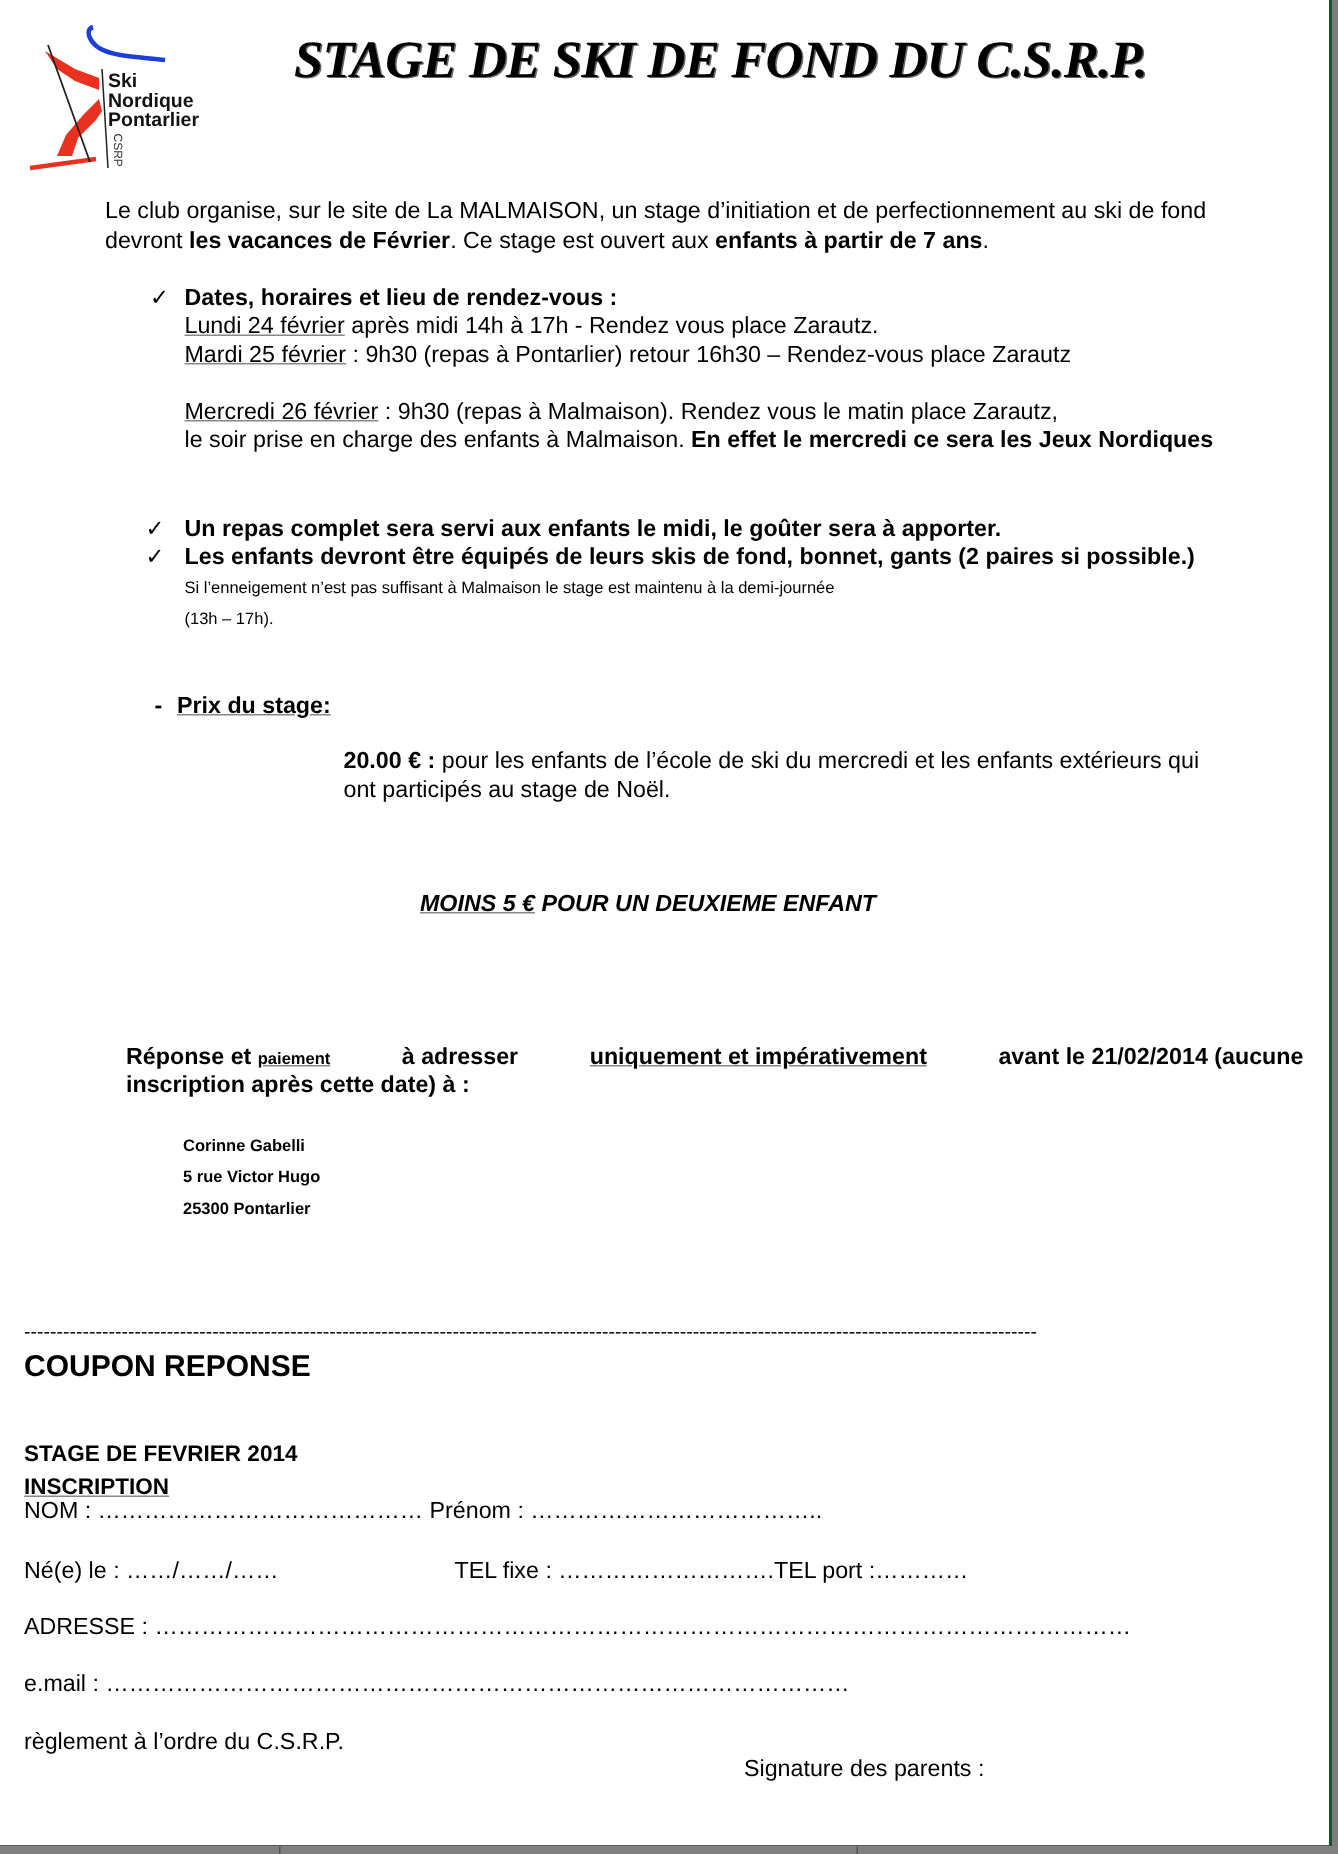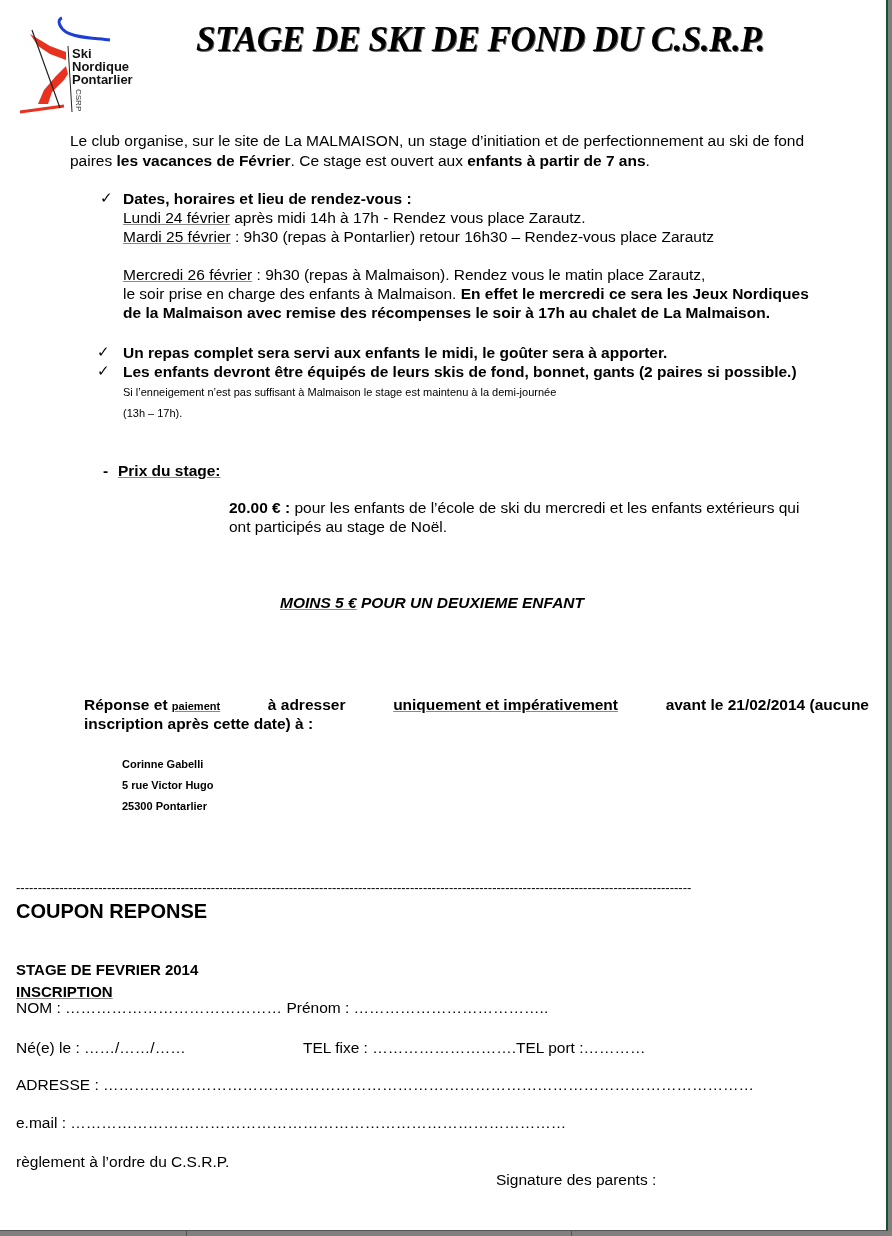--- a/index.html
+++ b/index.html
@@ -41,38 +41,37 @@
       <text x="56" y="55" font-family="Liberation Sans, sans-serif" font-size="13" font-weight="bold" fill="#111">Nordique</text>
       <text x="56" y="68" font-family="Liberation Sans, sans-serif" font-size="13" font-weight="bold" fill="#111">Pontarlier</text>
       <text x="0" y="0" transform="translate(60,73) rotate(90)" font-family="Liberation Sans, sans-serif" font-size="8" fill="#333">CSRP</text>
     </svg>
   </div>
 
   <div class="title">STAGE DE SKI DE FOND DU C.S.R.P.</div>
 
   <div class="t" style="left:70px; top:131px;">Le club organise, sur le site de La MALMAISON, un stage d’initiation et de perfectionnement au ski de fond</div>
   <div class="t" style="left:70px; top:151px;">
-    <span>paires </span><span class="b">les vacances de Février</span><span>. Ce stage est ouvert aux </span><span class="b">enfants à partir de 7 ans</span><span>.</span>
+    <span>devront </span><span class="b">les vacances de Février</span><span>. Ce stage est ouvert aux </span><span class="b">enfants à partir de 7 ans</span><span>.</span>
   </div>
 
   <span class="check" style="left:100px; top:189px;">✓</span>
   <div class="t b" style="left:123px; top:189px;">Dates, horaires et lieu de rendez-vous :</div>
   <div class="t" style="left:123px; top:208px;">
     <span class="u">Lundi 24 février</span><span> après midi 14h à 17h - Rendez vous place Zarautz.</span>
   </div>
   <div class="t" style="left:123px; top:227px;">
     <span class="u">Mardi 25 février</span><span> : 9h30 (repas à Pontarlier) retour 16h30 – Rendez-vous place Zarautz</span>
   </div>
   <div class="t" style="left:123px; top:265px;">
     <span class="u">Mercredi 26 février</span><span> : 9h30 (repas à Malmaison). Rendez vous le matin place Zarautz,</span>
   </div>
   <div class="t" style="left:123px; top:284px;">
     <span> le soir prise en charge des enfants à Malmaison. </span><span class="b">En effet le mercredi ce sera les Jeux Nordiques</span>
   </div>
-  <div class="t b" style="left:123px; top:303px;">de  la Malmaison avec remise des récompenses le soir à 17h au chalet de La Malmaison.</div>
 
   <span class="check" style="left:97px; top:343px;">✓</span>
   <div class="t b" style="left:123px; top:343px;"> Un repas complet sera servi aux enfants le midi, le goûter sera à apporter.</div>
   <span class="check" style="left:97px; top:362px;">✓</span>
   <div class="t b" style="left:123px; top:362px;">Les enfants devront être équipés de leurs skis de fond, bonnet, gants (2 paires si possible.)</div>
   <div class="t lg" style="left:123px; top:382px;">Si l’enneigement n’est pas suffisant à Malmaison  le stage est maintenu à la demi-journée</div>
   <div class="t lg" style="left:123px; top:403px;">(13h – 17h).</div>
 
   <div class="t b" style="left:103px; top:461px;">-</div>
   <div class="t b u" style="left:118px; top:461px;">Prix du stage: </div>

